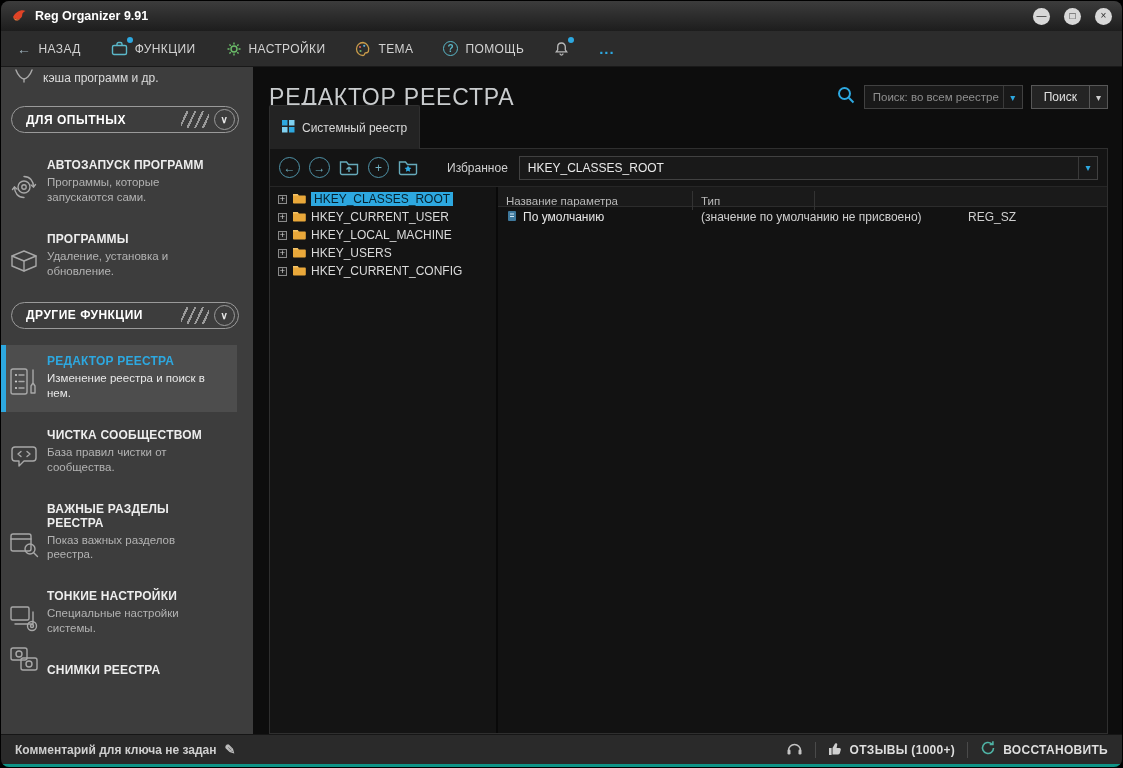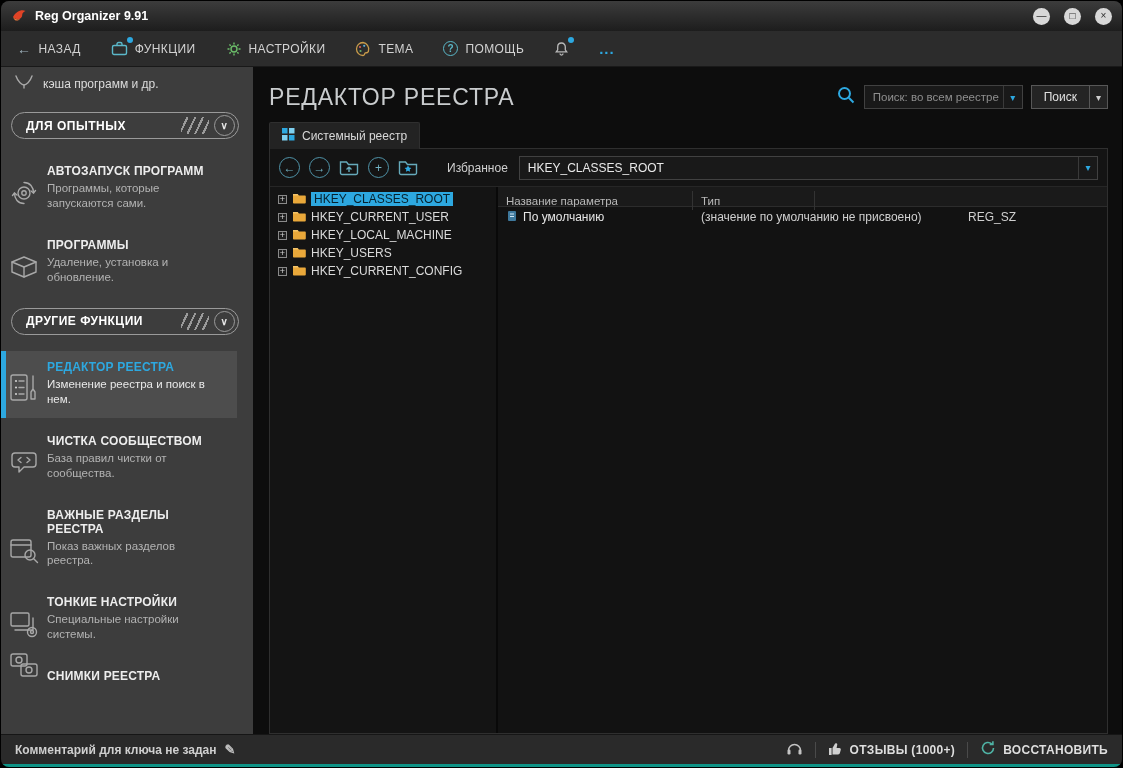--- a/index.html
+++ b/index.html
@@ -18,21 +18,21 @@
   .menu-item .arrow { color:#9fb3bd; font-size:14px; }
   .icon-wrap { position:relative; display:flex; align-items:center; }
   .dot-badge { position:absolute; top:-4px; right:-5px; width:6px; height:6px; border-radius:50%; background:#2da8e0; }
   .help-circle { width:15px; height:15px; border:1.4px solid #5bb8c9; border-radius:50%; color:#5bb8c9; font-size:10px; font-weight:bold; display:flex; align-items:center; justify-content:center; }
   .more-dots { color:#2da8e0; font-size:15px; font-weight:bold; letter-spacing:1px; }
 
   
   .app-body { flex:1; display:flex; min-height:0; }
 
   
-  .sidebar { width:252px; flex:0 0 252px; background:#3d3d3d; overflow:hidden; padding-top:6px; }
+  .sidebar { width:252px; flex:0 0 252px; background:#3d3d3d; overflow:hidden; }
   .partial-item { display:flex; align-items:center; gap:8px; color:#dcdcdc; font-size:12px; padding:2px 10px 8px 12px; }
   .section-pill { margin:12px 14px 16px 10px; height:27px; border:1px solid #9a9a9a; border-radius:14px; display:flex; align-items:center; padding:0 3px 0 14px; color:#fff; font-weight:bold; font-size:12px; letter-spacing:.5px; }
   .section-pill .pill-label { flex:1; }
   .pill-stripes { width:28px; height:17px; background:repeating-linear-gradient(115deg, transparent 0 5px, #9a9a9a 5px 7px); margin-right:5px; }
   .pill-chevron { width:21px; height:21px; border:1px solid #9a9a9a; border-radius:50%; display:flex; align-items:center; justify-content:center; color:#e6e6e6; font-size:10px; }
   .side-item { position:relative; padding:9px 12px 11px 46px; margin:0 16px 7px 0; cursor:default; }
   .side-item .si-title { font-size:12px; font-weight:bold; color:#ededed; letter-spacing:.2px; }
   .side-item .si-desc { font-size:11.5px; color:#b3b3b3; line-height:1.3; margin-top:3px; max-width:168px; }
   .side-item .si-icon { position:absolute; left:7px; bottom:10px; }
   .side-item.selected { background:#4d4d4d; }
@@ -47,21 +47,21 @@
   .page-title { color:#c9ccce; font-size:23px; font-weight:400; letter-spacing:.8px; }
   .search-group { margin-left:auto; display:flex; align-items:center; gap:8px; }
   .combo { display:flex; align-items:center; height:24px; background:#191919; border:1px solid #414141; }
   .combo .combo-text { padding:0 8px; font-size:11.5px; color:#8f8f8f; width:138px; white-space:nowrap; overflow:hidden; }
   .combo .combo-arrow { width:19px; align-self:stretch; border-left:1px solid #3a3a3a; display:flex; align-items:center; justify-content:center; color:#2da8e0; font-size:10px; }
   .split-btn { display:flex; align-items:center; height:24px; background:#242424; border:1px solid #575757; color:#e0e0e0; font-size:12px; }
   .split-btn .btn-label { padding:0 12px; }
   .split-btn .btn-arrow { width:18px; align-self:stretch; border-left:1px solid #575757; display:flex; align-items:center; justify-content:center; color:#cfcfcf; font-size:10px; }
 
   .tabrow { display:flex; align-items:flex-end; height:29px; flex:0 0 29px; }
-  .tab { position:relative; top:1px; background:#232323; border:1px solid #2f2f2f; border-bottom:none; height:27px; display:flex; align-items:center; gap:7px; padding:0 12px; color:#d8d8d8; font-size:12px; border-radius:2px 2px 0 0; }
+  .tab { position:relative; top:1px; background:#232323; border:1px solid #2f2f2f; border-bottom:none; height:44px; display:flex; align-items:center; gap:7px; padding:0 12px; color:#d8d8d8; font-size:12px; border-radius:2px 2px 0 0; }
 
   .panel { flex:1; min-height:0; display:flex; flex-direction:column; border:1px solid #2f2f2f; background:#141414; }
   .toolbar { height:38px; flex:0 0 38px; display:flex; align-items:center; gap:9px; padding:0 9px; border-bottom:1px solid #262626; }
   .circle-btn { width:21px; height:21px; border:1.5px solid #4f93a8; border-radius:50%; display:flex; align-items:center; justify-content:center; color:#72b4c6; font-size:12px; line-height:1; }
   .tool-icon { display:flex; align-items:center; }
   .fav-label { color:#cfcfcf; font-size:12px;margin-left:20px; }
   .address { flex:1; display:flex; align-items:center; height:24px; background:#191919; border:1px solid #414141; margin-left:2px; }
   .address .addr-text { flex:1; padding:0 8px; font-size:12px; color:#e8e8e8; white-space:nowrap; overflow:hidden; }
   .address .combo-arrow { width:19px; align-self:stretch; border-left:1px solid #3a3a3a; display:flex; align-items:center; justify-content:center; color:#2da8e0; font-size:10px; }
 

